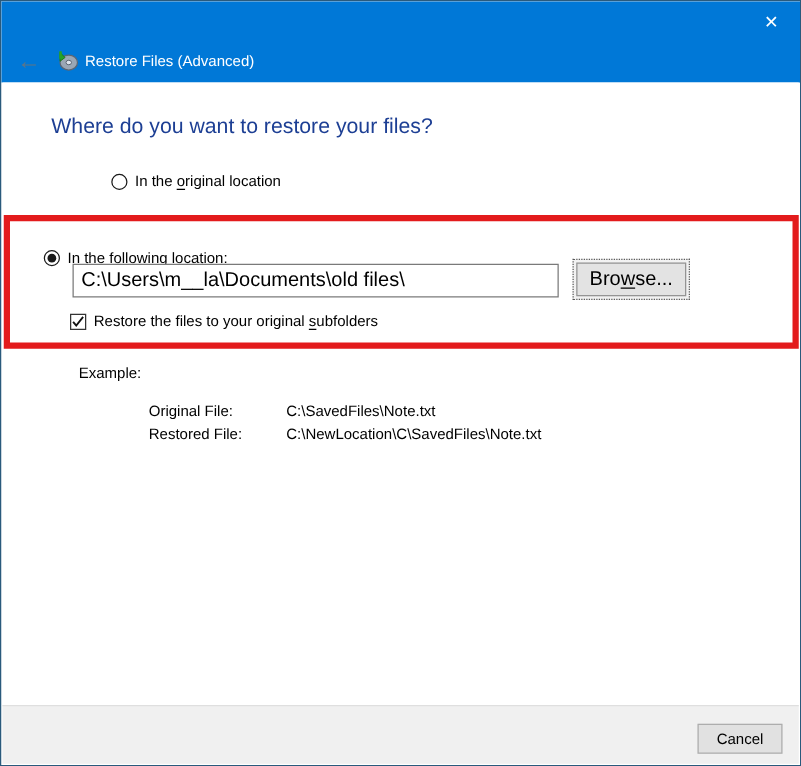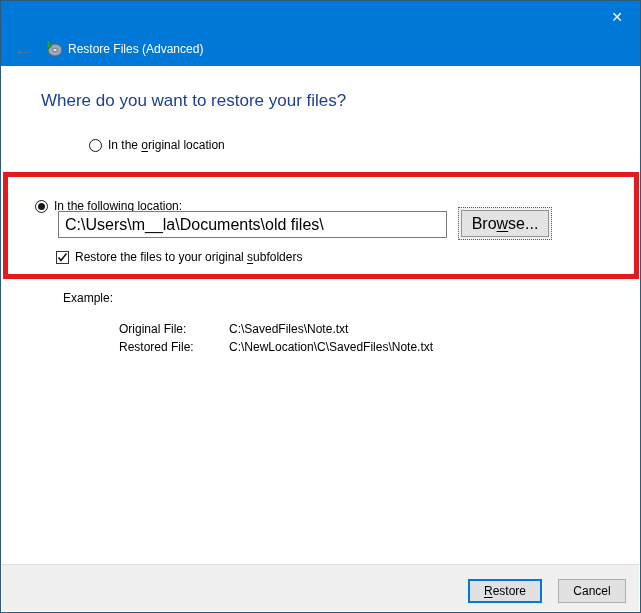--- a/index.html
+++ b/index.html
@@ -162,18 +162,15 @@
   <div class="example-row example-row-1">
     <span class="example-name">Original File:</span>
     <span class="example-value">C:\SavedFiles\Note.txt</span>
   </div>
   <div class="example-row example-row-2">
     <span class="example-name">Restored File:</span>
     <span class="example-value">C:\NewLocation\C\SavedFiles\Note.txt</span>
   </div>
 
   <div class="footer"></div>
-  <button class="btn restore-btn">
-      <span><span class="accel">R</span><span>estore</span></span>
-    </button>
   <button class="btn cancel-btn">Cancel</button>
 
 </div>
 
 </body></html>

